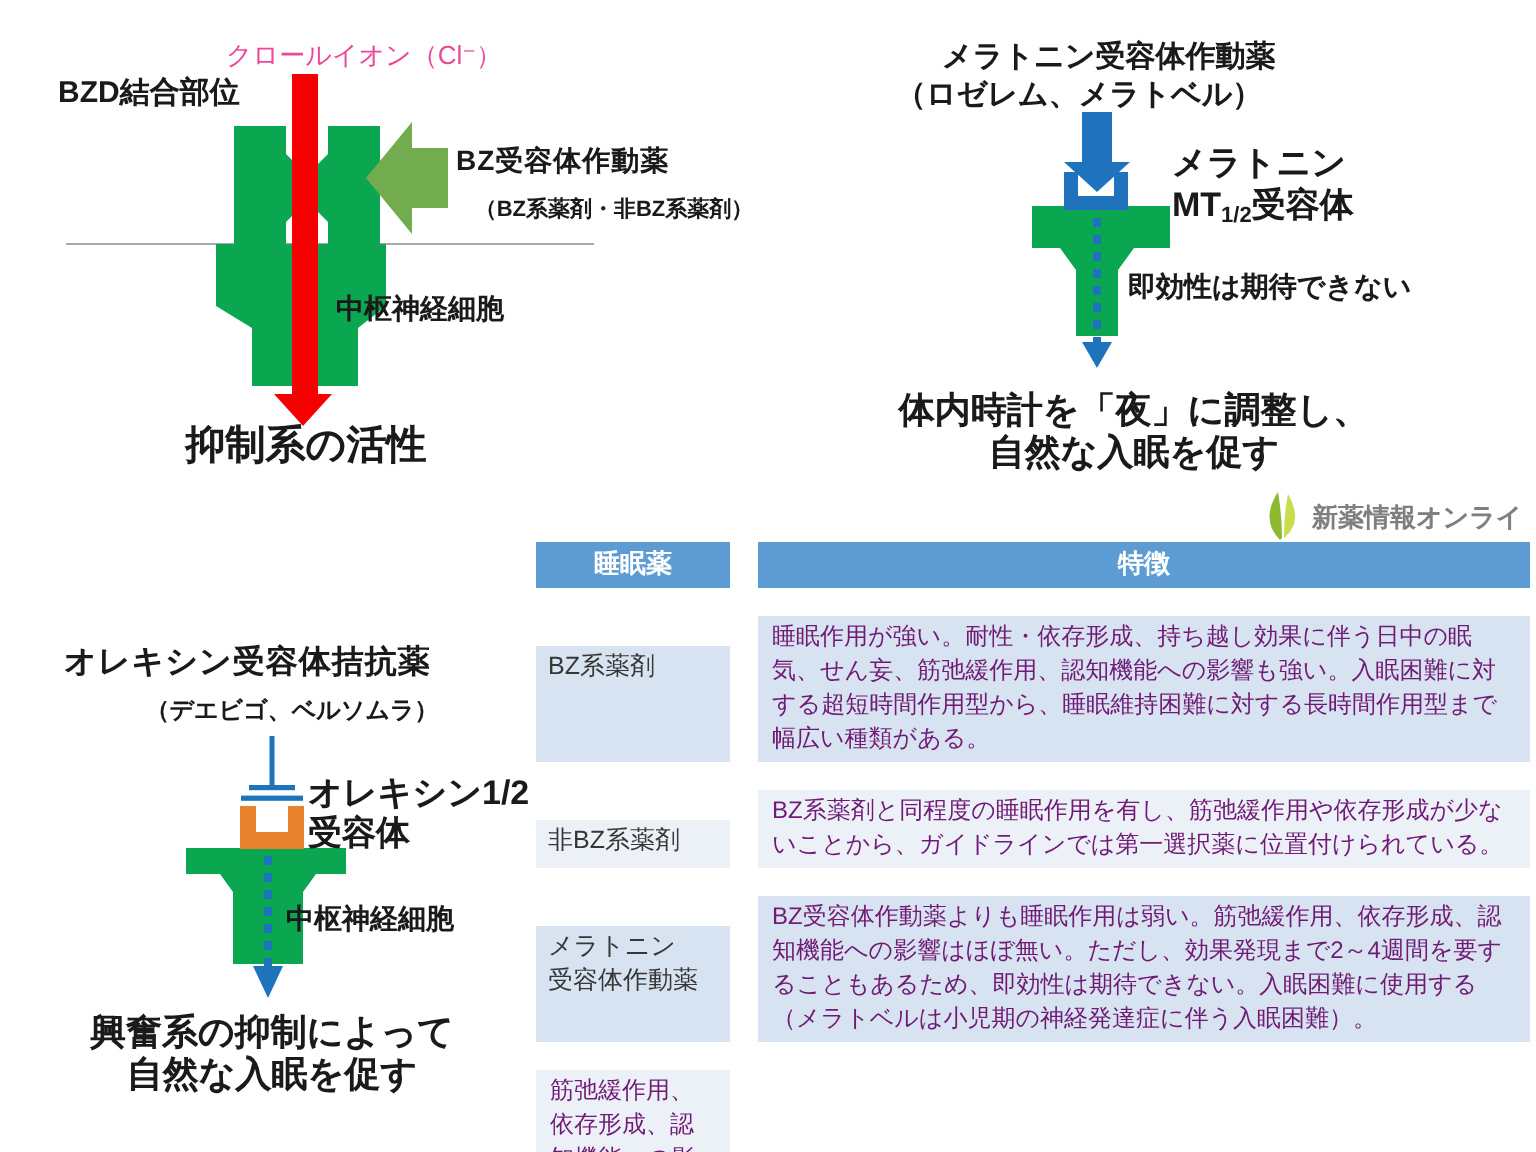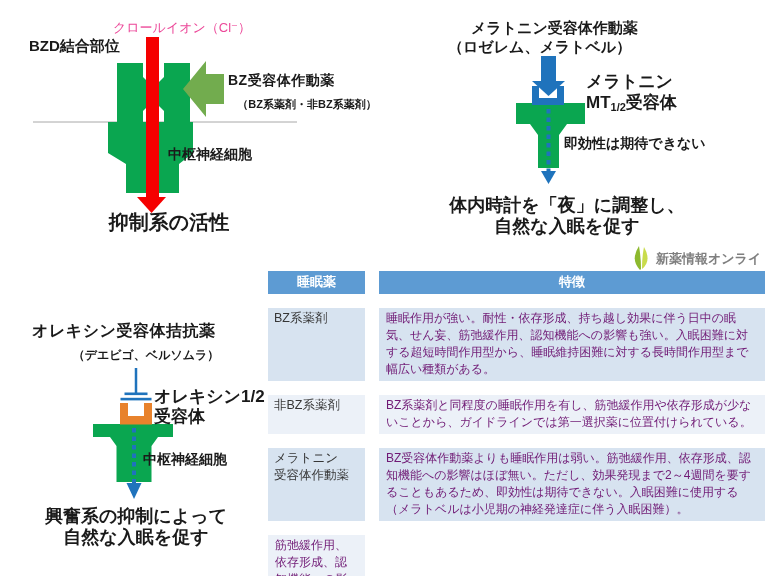--- a/index.html
+++ b/index.html
@@ -33,21 +33,21 @@
   .sleep-table {
     position:absolute; left:268px; top:271px; width:497px;
     display:grid; grid-template-columns:97px 1fr; gap:14px;
   }
   .cell-h {
     background:#5d9bd3; color:#ffffff; font-size:13px; font-weight:bold;
     text-align:center; padding:2px 0 3px 0;
   }
   .cell-name {
     font-size:12.5px; line-height:17px; padding:2px 6px;
-    white-space:pre-line; color:#363636;
+    white-space:pre-line; color:#363636;margin-top:15px;
   }
   .cell-desc {
     font-size:12px; line-height:17px; padding:2px 7px 3px 7px;
     color:#701a75; word-break:break-all;
   }
   .band-a { background:#d7e3f0; }
   .band-b { background:#ecf1f8; }
 </style>
 </head>
 <body>
@@ -61,21 +61,21 @@
     <polygon points="108,122 193,122 193,153 179,164 179,193 126,193 126,164 108,153" fill="#0aa650"></polygon>
     <polygon points="183,89 206,61 206,74 224,74 224,104 206,104 206,117" fill="#72ac4e"></polygon>
     <rect x="146" y="37" width="13" height="160" fill="#f50000"></rect>
     <polygon points="137,197 166,197 151.5,213" fill="#f50000"></polygon>
   </svg>
   <div class="abs lbl-13 gray" style="left:113px;top:19px">クロールイオン（Cl⁻）</div>
   <div class="abs lbl-15" style="left:29px;top:37px">BZD結合部位</div>
   <div class="abs title-21" style="left:228px;top:72px">BZ受容体作動薬</div>
   <div class="abs sub-11 ctr" style="left:228px;top:97px;width:158px">（BZ系薬剤・非BZ系薬剤）</div>
   <div class="abs lbl-14" style="left:168px;top:146px">中枢神経細胞</div>
-  <div class="abs lbl-20 ctr" style="left:69px;top:209px;width:200px">抑制系の活性</div>
+  <div class="abs lbl-20 ctr" style="left:53px;top:209px;width:200px">抑制系の活性</div>
 
   <svg class="abs" style="left:430px;top:50px" width="300" height="140" viewBox="430 50 300 140">
     <polygon points="516,103 585,103 585,124 567,124 559,135 559,168 538,168 538,135 530,124 516,124" fill="#0aa650"></polygon>
     <rect x="541" y="56" width="15" height="25" fill="#1f73bc"></rect>
     <polygon points="532,81 565,81 548.5,96" fill="#1f73bc"></polygon>
     <polygon points="532,86 539,86 539,98 557,98 557,86 564,86 564,105 532,105" fill="#1f73bc"></polygon>
     <line x1="548.5" y1="109" x2="548.5" y2="171" stroke="#1f73bc" stroke-width="4" stroke-dasharray="4.5 4"></line>
     <polygon points="541,171 556,171 548.5,184" fill="#1f73bc"></polygon>
   </svg>
   <div class="abs lbl-15" style="left:471px;top:19px">メラトニン受容体作動薬</div>

